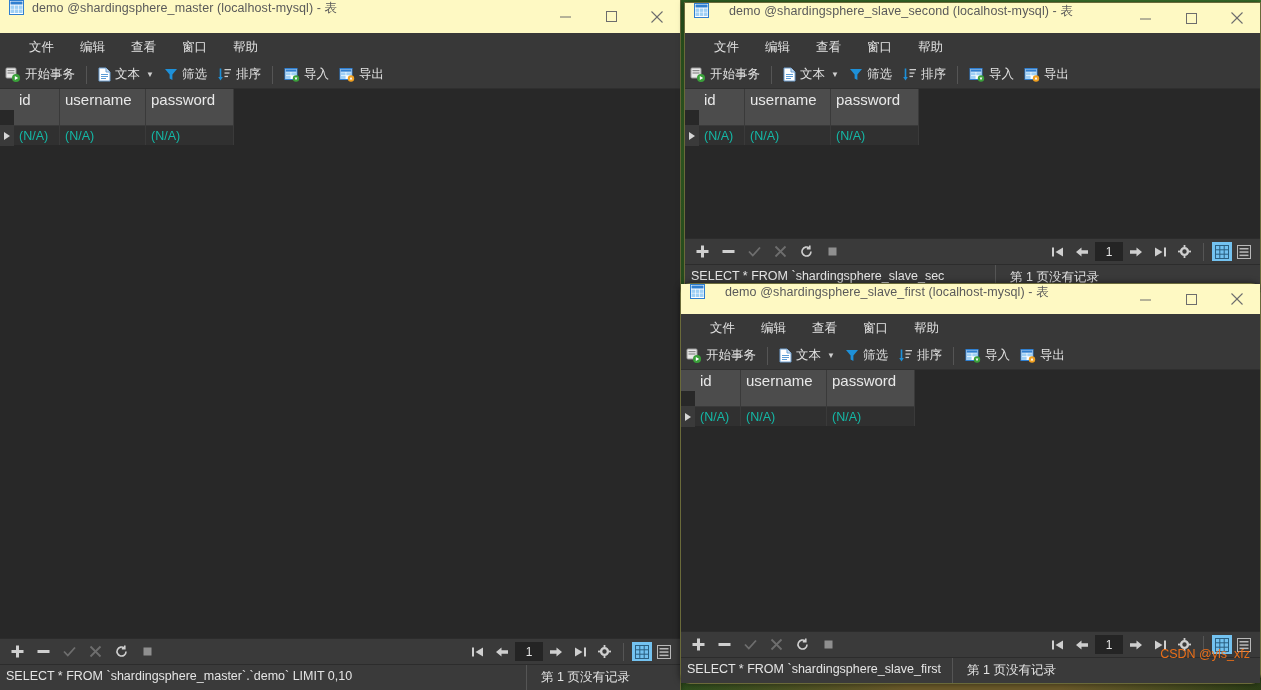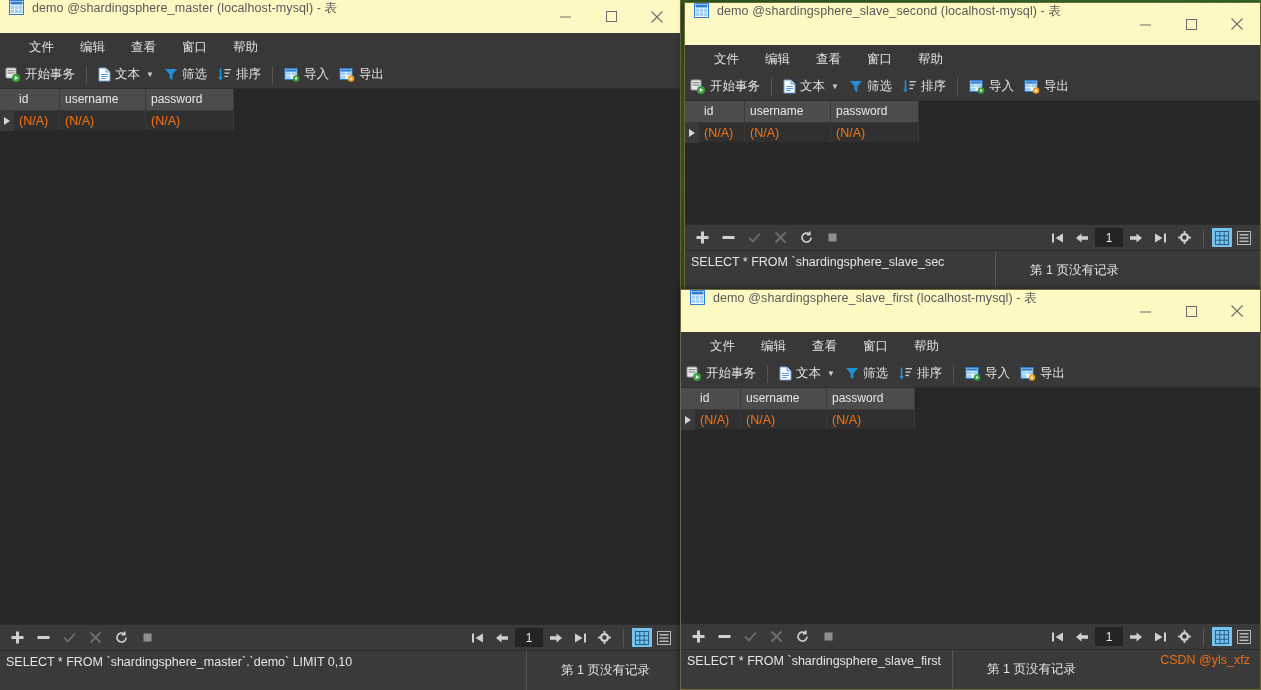--- a/index.html
+++ b/index.html
@@ -14,25 +14,25 @@
     background:
       radial-gradient(circle at 78% 92%, #6b5a2a 0 8%, rgba(107,90,42,0) 30%),
       radial-gradient(circle at 18% 10%, #4e8a3a 0 12%, rgba(78,138,58,0) 40%),
       linear-gradient(160deg,#1d4715 0%,#3f7a2e 35%,#2a5c22 70%,#14330f 100%);
   }
 
   .win{position:absolute;box-sizing:border-box;background:#282828;
        border:1px solid #6a6a3a;box-shadow:0 0 6px rgba(0,0,0,.55);}
   .win.w1{left:0;top:0;width:681px;height:690px;border-left:none;border-top:none;border-bottom:none;}
   .win.w2{left:684px;top:2px;width:577px;height:289px;}
-  .win.w3{left:680px;top:289px;width:581px;height:401px;}
+  .win.w3{left:680px;top:283px;width:581px;height:401px;border-radius:10px;}
 
   .titlebar{height:33px;background:#fef9c3;display:flex;
             padding-left:9px;box-sizing:border-box;}
-  .win.w2 .titlebar,.win.w3 .titlebar{height:42px;}
+  .win.w2 .titlebar,.win.w3 .titlebar{height:30px;gap:12px;}
   .tb-icon{width:15px;height:15px;flex:0 0 auto;margin-right:8px;position:relative;}
   .tb-icon svg{display:block;}
   .tb-title{font-size:12.5px;color:#5a5a5a;white-space:nowrap;overflow:hidden;
             text-overflow:ellipsis;flex:1 1 auto;letter-spacing:.1px;}
   .tb-btns{display:flex;flex:0 0 auto;height:100%;}
   .tb-btn{width:46px;height:100%;display:flex;align-items:center;justify-content:center;
           color:#6d6d6d;}
   .tb-btn svg{display:block;}
 
   .menubar{height:28px;background:#383838;display:flex;align-items:center;
@@ -43,23 +43,23 @@
            box-sizing:border-box;border-bottom:1px solid #2f2f2f;}
   .tool{display:flex;align-items:center;height:22px;padding:0 5px;color:#e2e2e2;font-size:12.5px;}
   .tool .ic{margin-right:4px;display:flex;align-items:center;}
   .tool .lbl{white-space:nowrap;}
   .caret{margin-left:6px;color:#cfcfcf;font-size:8px;line-height:1;}
   .tsep{width:1px;height:18px;background:#555;margin:0 6px;flex:0 0 auto;}
 
   .grid-wrap{background:#282828;position:relative;flex:1 1 auto;overflow:hidden;}
   .grid{display:inline-block;}
   .grow{display:flex;}
-  .ghead .gcell{background:#4c4c4c;color:#e8e8e8;font-size:12px;border-right:1px solid #3a3a3a;
-                height:21px;line-height:21px;}
-  .gbody .gcell{background:#303030;color:#f97316;font-size:12.5px;border-right:1px solid #3a3a3a;
+  .ghead .gcell{background:#4c4c4c;color:#e8e8e8;font-size:15px;border-right:1px solid #3a3a3a;
+                height:36px;line-height:21px;}
+  .gbody .gcell{background:#303030;color:#14b8a6;font-size:12.5px;border-right:1px solid #3a3a3a;
                 border-top:1px solid #3a3a3a;height:20px;line-height:20px;}
   .gcell{padding:0 5px;box-sizing:border-box;white-space:nowrap;overflow:hidden;}
   .gutter{width:14px;flex:0 0 auto;background:#3a3a3a;display:flex;align-items:center;
           justify-content:center;}
   .gutter.head{background:#4c4c4c;height:21px;}
   .gutter.body{height:20px;border-top:1px solid #3a3a3a;}
   .arrowmark{width:0;height:0;border-left:6px solid #d6d6d6;border-top:4px solid transparent;
              border-bottom:4px solid transparent;}
   .c-id{width:46px;}
   .c-user{width:86px;}
@@ -72,22 +72,22 @@
           color:#cfcfcf;font-size:14px;}
   .bb-btn.dim{color:#6e6e6e;}
   .bb-spacer{flex:1 1 auto;}
   .bb-right{display:flex;align-items:center;gap:2px;}
   .pg-num{width:28px;height:19px;background:#242424;color:#e6e6e6;font-size:12px;
           display:flex;align-items:center;justify-content:center;}
   .vsep{width:1px;height:18px;background:#555;margin:0 6px;}
   .viewbtn{width:20px;height:19px;display:flex;align-items:center;justify-content:center;}
   .viewbtn.active{background:#73c2f0;}
 
-  .statusbar{height:40px;background:#3a3a3a;display:flex;align-items:center;
-             border-top:1px solid #2c2c2c;box-sizing:border-box;gap:20px;}
+  .statusbar{height:26px;background:#3a3a3a;display:flex;align-items:center;
+             border-top:1px solid #2c2c2c;box-sizing:border-box;}
   .sql{font-size:12.5px;color:#e4e4e4;padding-left:6px;white-space:nowrap;overflow:hidden;
        box-sizing:border-box;border-right:1px solid #555;height:100%;line-height:22px;}
   .w1 .sql{width:527px;}
   .w2 .sql{width:311px;}
   .w3 .sql{width:272px;}
   .recs{font-size:12.5px;color:#e4e4e4;padding-left:14px;white-space:nowrap;}
 
   .watermark{position:absolute;right:10px;bottom:22px;color:#f97316;font-size:12.5px;
              opacity:.92;pointer-events:none;}
   .col-flex{display:flex;flex-direction:column;height:100%;box-sizing:border-box;}

